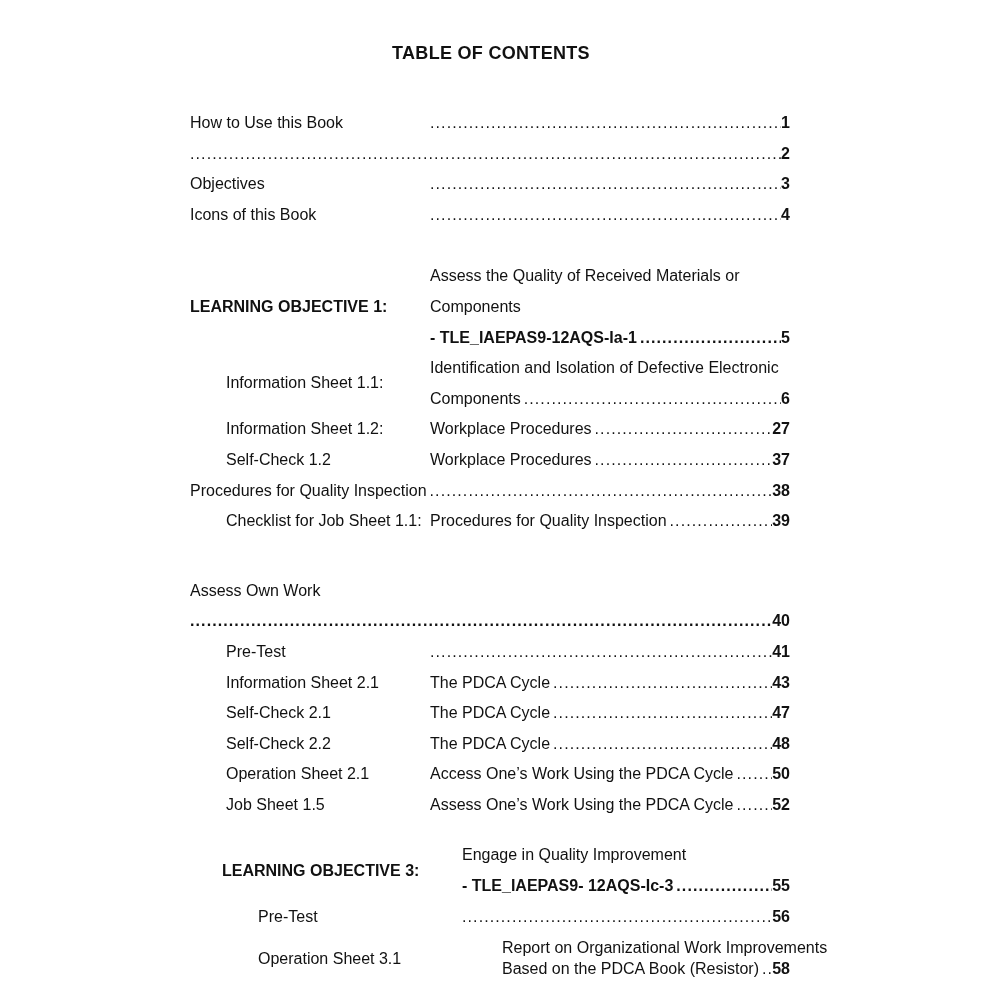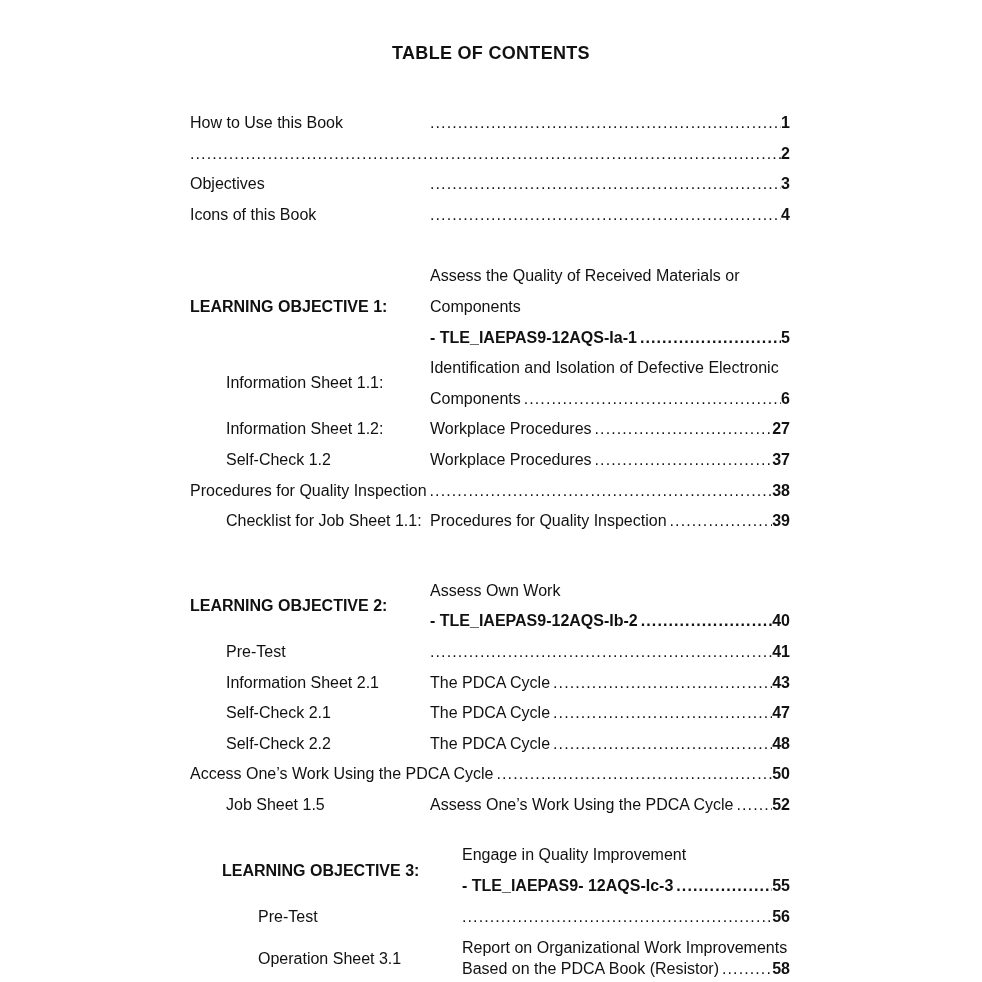--- a/index.html
+++ b/index.html
@@ -52,21 +52,21 @@
   .toc-lines {
     flex: 1 1 auto;
     min-width: 0;
   }
   .toc-line {
     display: flex;
     align-items: baseline;
     line-height: 30.6px;
     white-space: nowrap;
   }
-  .toc-row.tight { margin-top: 5px; }
+  .toc-row.tight { margin-top: 5px; gap: 40px; }
   .toc-row.tight .toc-line { line-height: 21px; }
   .toc-row.tight .toc-label { line-height: 21px; }
   .line-text { flex: 0 0 auto; }
   .line-text.has-text { margin-right: 3px; }
   .leader {
     flex: 1 1 0;
     min-width: 0;
     overflow: hidden;
     white-space: nowrap;
     letter-spacing: 1.1px;
@@ -188,27 +188,25 @@
             <div class="toc-line">
               <span class="line-text has-text">Procedures for Quality Inspection</span>
               <span class="leader">..........................................................................................................................................</span>
               <span class="pagenum">39</span>
             </div>
           </div>
         </div>
       </div>
       <div class="toc-section">
         <div class="toc-row">
-          <div class="toc-label bold">LEARNING OBJECTIVE 2:</div>
           <div class="toc-lines">
             <div class="toc-line">
               <span class="line-text has-text">Assess Own Work</span>
             </div>
             <div class="toc-line bold">
-              <span class="line-text has-text">- TLE_IAEPAS9-12AQS-Ib-2</span>
               <span class="leader">..........................................................................................................................................</span>
               <span class="pagenum">40</span>
             </div>
           </div>
         </div>
         <div class="toc-row">
           <div class="toc-label indent">Pre-Test</div>
           <div class="toc-lines">
             <div class="toc-line">
               <span class="line-text"></span>
@@ -241,20 +239,21 @@
           <div class="toc-label indent">Self-Check 2.2</div>
           <div class="toc-lines">
             <div class="toc-line">
               <span class="line-text has-text">The PDCA Cycle</span>
               <span class="leader">..........................................................................................................................................</span>
               <span class="pagenum">48</span>
             </div>
           </div>
         </div>
         <div class="toc-row">
+          <div class="toc-label indent">Operation Sheet 2.1</div>
           <div class="toc-lines">
             <div class="toc-line">
               <span class="line-text has-text">Access One’s Work Using the PDCA Cycle</span>
               <span class="leader">..........................................................................................................................................</span>
               <span class="pagenum">50</span>
             </div>
           </div>
         </div>
         <div class="toc-row">
           <div class="toc-label indent">Job Sheet 1.5</div>

